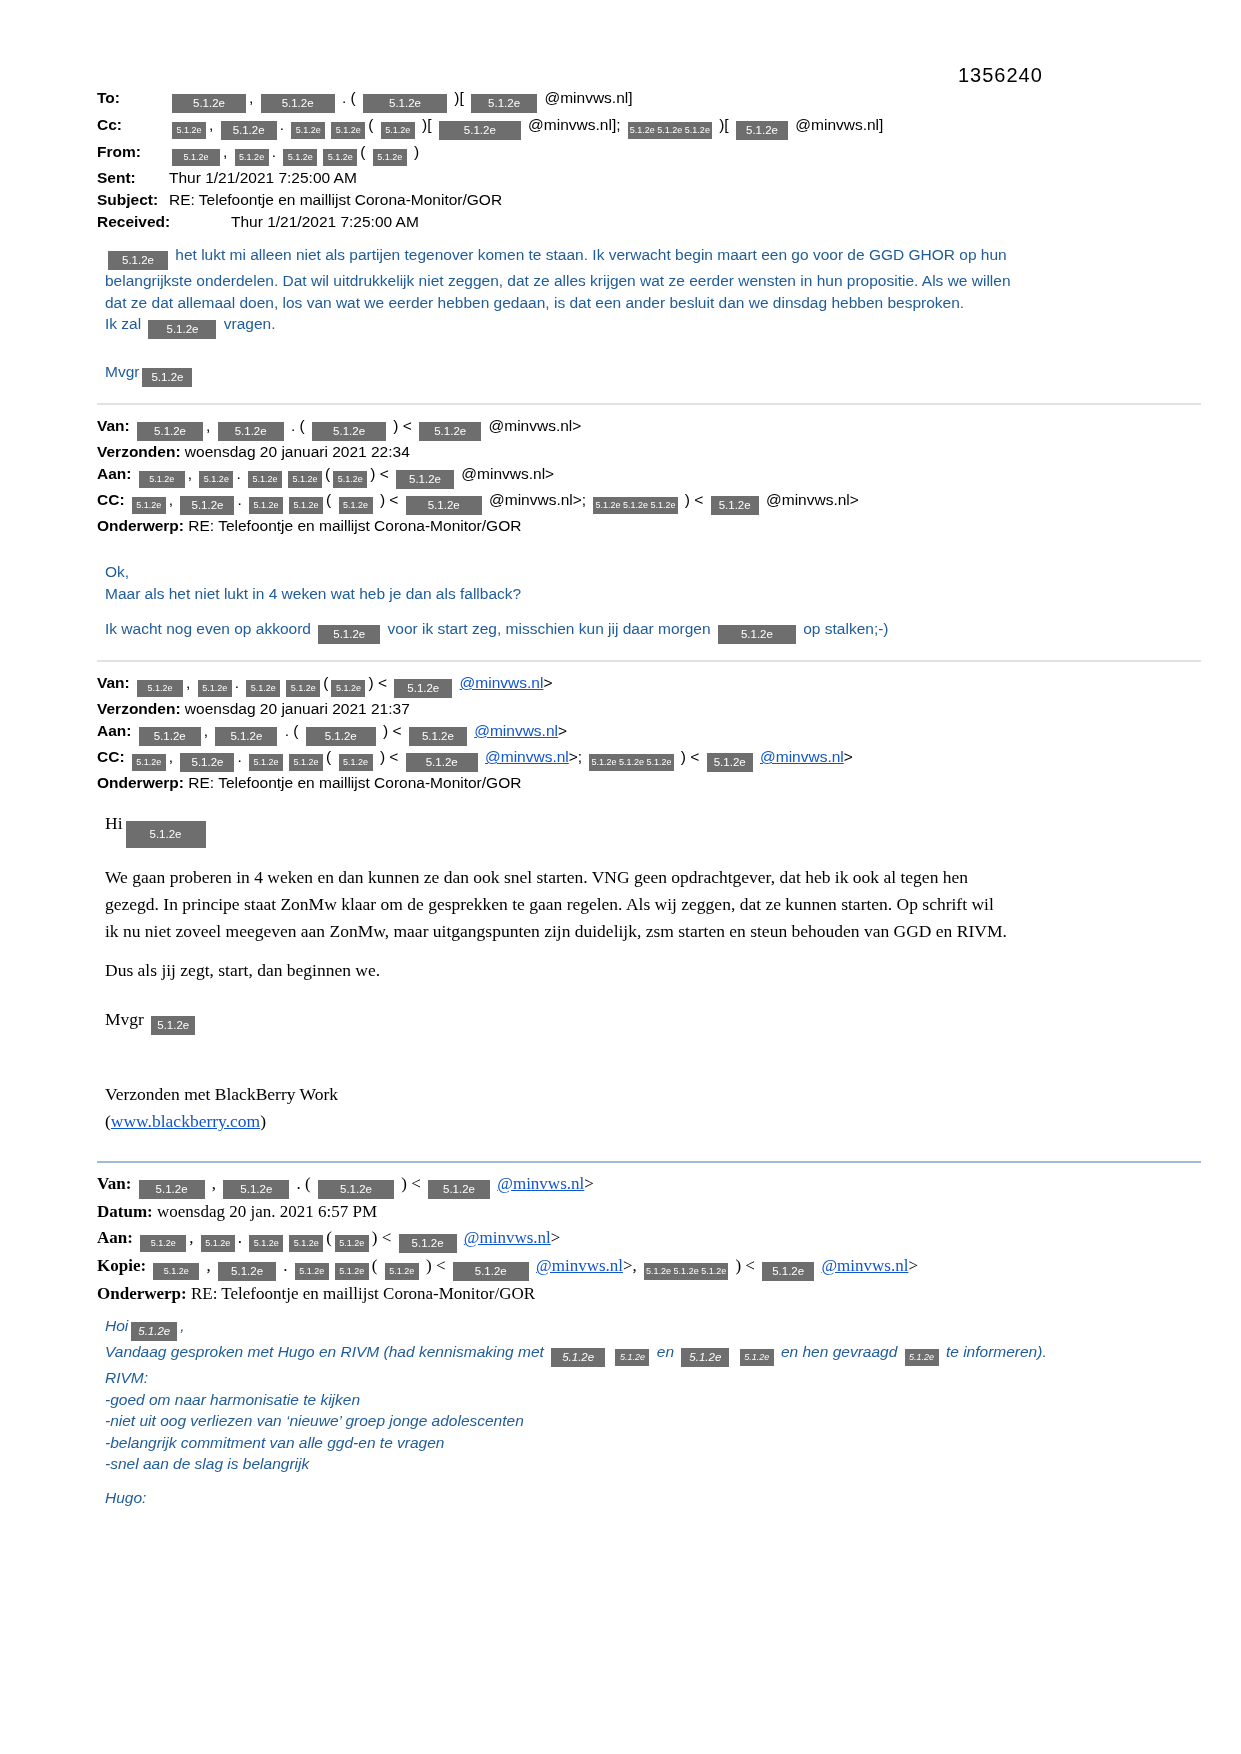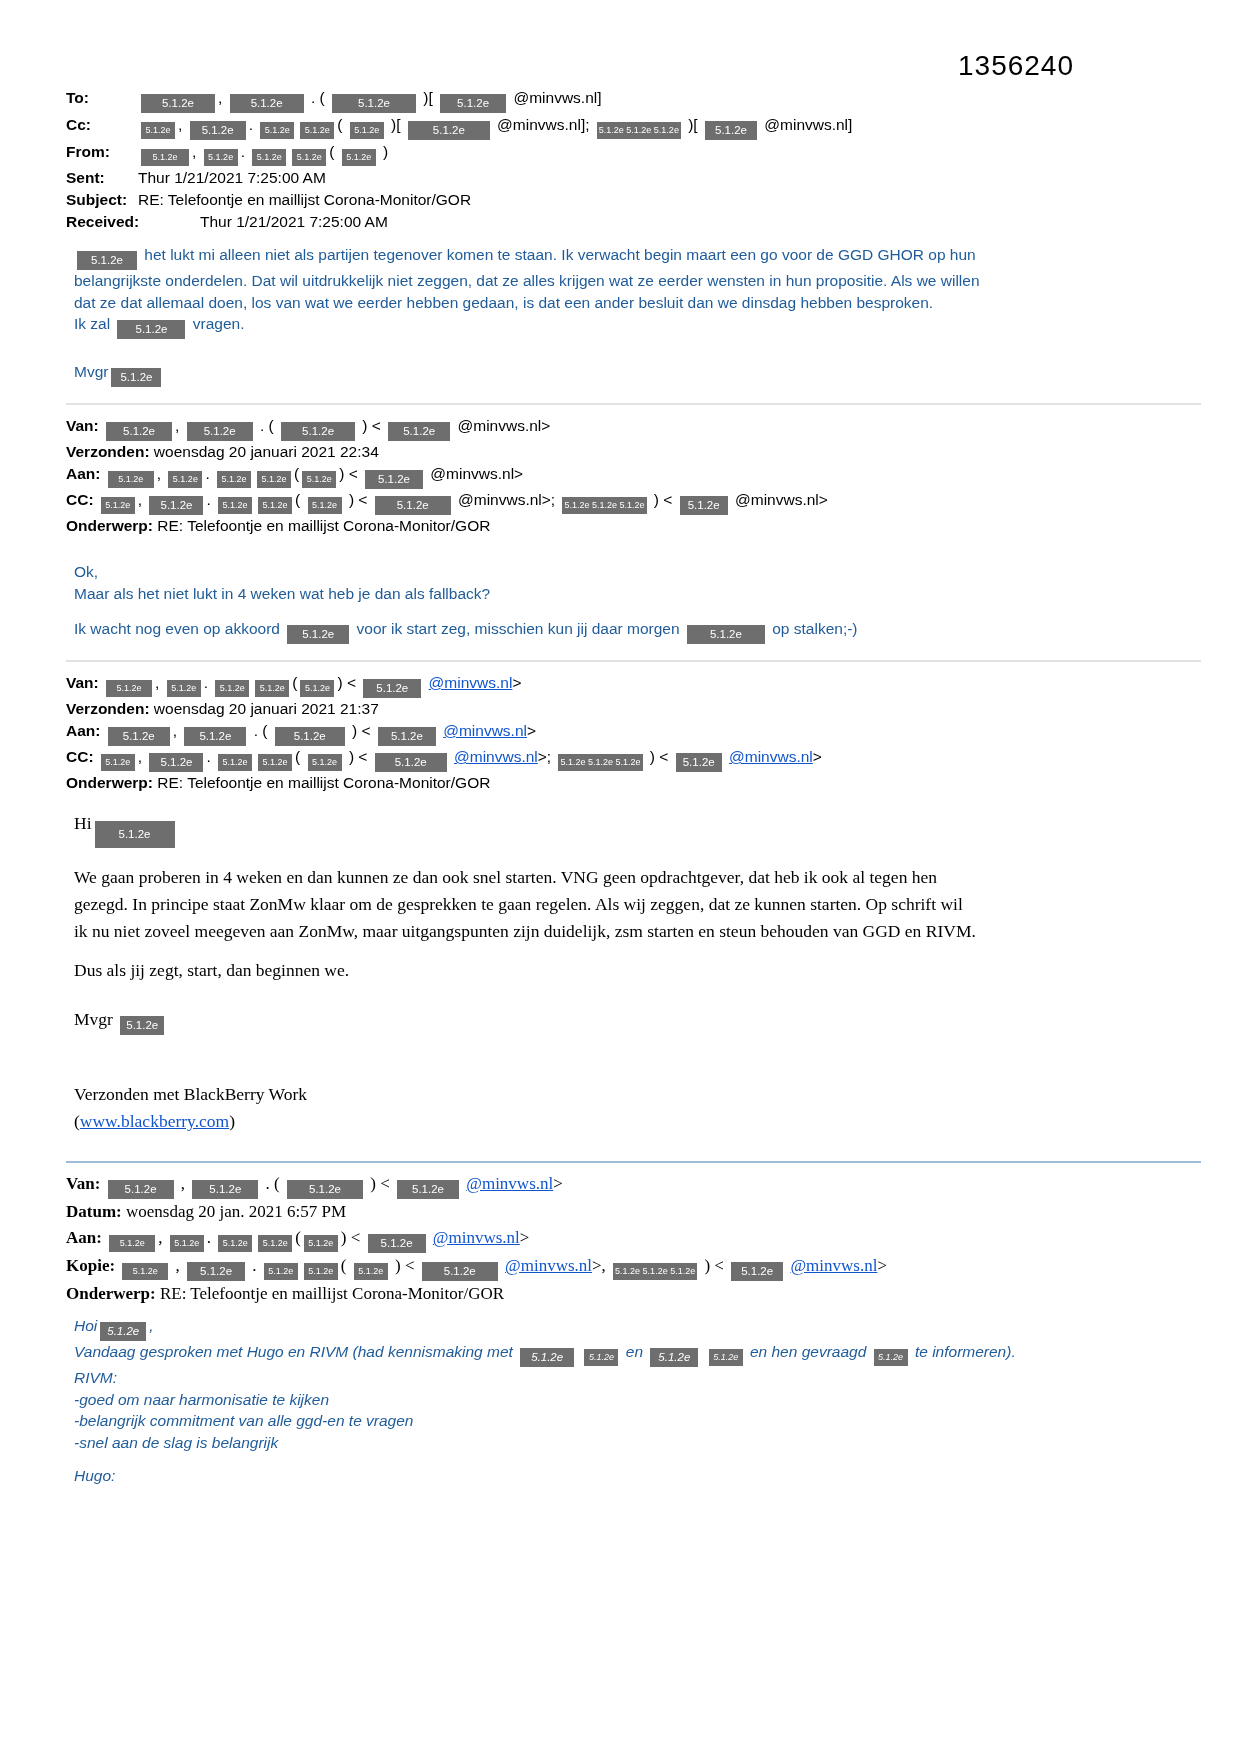--- a/index.html
+++ b/index.html
@@ -8,24 +8,24 @@
     --redaction-bg:#6E6E6E;
     --separator-gray:#E2E2E2;
     --separator-blue:#9DBCD9;
   }
   html,body{margin:0;padding:0;}
   body{
     width:1241px;height:1754px;background:#ffffff;color:#000;
     font-family:"Liberation Sans",sans-serif;overflow:hidden;position:relative;
   }
   .doc-number{
-    position:absolute;top:50px;left:958px;
-    font-size:28px;letter-spacing:1px;color:#000;
+    position:absolute;top:64px;left:958px;
+    font-size:20px;letter-spacing:1px;color:#000;
   }
-  .content{padding:88px 40px 0 66px;}
+  .content{padding:88px 40px 0 97px;}
 
   .line{min-height:20px;}
   .seg-t{white-space:pre-wrap;}
   .seg-label{white-space:pre;}
 
   
   .seg-r{
     display:inline-block;background:var(--redaction-bg);color:#fff;
     font-family:"Liberation Sans",sans-serif;font-size:11.5px;line-height:17px;
     text-align:center;padding:1px 6px;margin:0 3px;vertical-align:-4px;
@@ -127,18 +127,19 @@
     <div class="line" data-name="quote3-aan-line"><span class="seg-label" data-name="field-label">Aan: </span><span class="seg-r mini" data-name="redaction-box" style="min-width: 46px;">5.1.2e</span><span class="seg-t" data-name="text-run">, </span><span class="seg-r mini" data-name="redaction-box">5.1.2e</span><span class="seg-t" data-name="text-run">. </span><span class="seg-r mini" data-name="redaction-box">5.1.2e</span><span class="seg-r mini" data-name="redaction-box">5.1.2e</span><span class="seg-t" data-name="text-run">(</span><span class="seg-r mini" data-name="redaction-box">5.1.2e</span><span class="seg-t" data-name="text-run">) &lt; </span><span class="seg-r" data-name="redaction-box" style="min-width: 58px;">5.1.2e</span><span class="seg-t" data-name="text-run"> </span><a href="#" class="seg-link" data-name="email-link">@minvws.nl</a><span class="seg-t" data-name="text-run">&gt;</span></div>
     <div class="line" data-name="quote3-kopie-line"><span class="seg-label" data-name="field-label">Kopie: </span><span class="seg-r mini" data-name="redaction-box" style="min-width: 46px;">5.1.2e</span><span class="seg-t" data-name="text-run"> , </span><span class="seg-r" data-name="redaction-box" style="min-width: 58px;">5.1.2e</span><span class="seg-t" data-name="text-run"> . </span><span class="seg-r mini" data-name="redaction-box">5.1.2e</span><span class="seg-r mini" data-name="redaction-box">5.1.2e</span><span class="seg-t" data-name="text-run">( </span><span class="seg-r mini" data-name="redaction-box">5.1.2e</span><span class="seg-t" data-name="text-run"> ) &lt; </span><span class="seg-r" data-name="redaction-box" style="min-width: 76px;">5.1.2e</span><span class="seg-t" data-name="text-run"> </span><a href="#" class="seg-link" data-name="email-link">@minvws.nl</a><span class="seg-t" data-name="text-run">&gt;, </span><span class="seg-r mini" data-name="redaction-box">5.1.2e 5.1.2e 5.1.2e</span><span class="seg-t" data-name="text-run"> ) &lt; </span><span class="seg-r" data-name="redaction-box" style="min-width: 52px;">5.1.2e</span><span class="seg-t" data-name="text-run"> </span><a href="#" class="seg-link" data-name="email-link">@minvws.nl</a><span class="seg-t" data-name="text-run">&gt;</span></div>
     <div class="line" data-name="quote3-onderwerp-line"><span class="seg-label" data-name="field-label">Onderwerp: </span><span class="seg-t" data-name="text-run">RE: Telefoontje en maillijst Corona-Monitor/GOR</span></div>
   </div>
 
   <div class="body-block blue b-sans mt8" data-name="email-body-4">
     <div class="line" data-name="body4-hoi-line"><span class="seg-t" data-name="text-run">Hoi</span><span class="seg-r" data-name="redaction-box" style="min-width: 46px;">5.1.2e</span><span class="seg-t" data-name="text-run">,</span></div>
     <div class="line" data-name="body4-vandaag-line"><span class="seg-t" data-name="text-run">Vandaag gesproken met Hugo en RIVM (had kennismaking met </span><span class="seg-r" data-name="redaction-box" style="min-width: 54px;">5.1.2e</span><span class="seg-t" data-name="text-run"> </span><span class="seg-r mini" data-name="redaction-box">5.1.2e</span><span class="seg-t" data-name="text-run"> en </span><span class="seg-r" data-name="redaction-box" style="min-width: 48px;">5.1.2e</span><span class="seg-t" data-name="text-run"> </span><span class="seg-r mini" data-name="redaction-box">5.1.2e</span><span class="seg-t" data-name="text-run"> en hen gevraagd </span><span class="seg-r mini" data-name="redaction-box">5.1.2e</span><span class="seg-t" data-name="text-run"> te informeren).</span></div>
     <div class="line" data-name="body4-rivm-line"><span class="seg-t" data-name="text-run">RIVM:</span></div>
     <div class="line" data-name="body4-bullet-1"><span class="seg-t" data-name="text-run">-goed om naar harmonisatie te kijken</span></div>
+    <div class="line" data-name="body4-bullet-2"><span class="seg-t" data-name="text-run">-niet uit oog verliezen van ‘nieuwe’ groep jonge adolescenten</span></div>
     <div class="line" data-name="body4-bullet-3"><span class="seg-t" data-name="text-run">-belangrijk commitment van alle ggd-en te vragen</span></div>
     <div class="line" data-name="body4-bullet-4"><span class="seg-t" data-name="text-run">-snel aan de slag is belangrijk</span></div>
     <div class="line mt20" data-name="body4-hugo-line"><span class="seg-t" data-name="text-run">Hugo:</span></div>
   </div>
 
 </div>
 
 </body></html>

